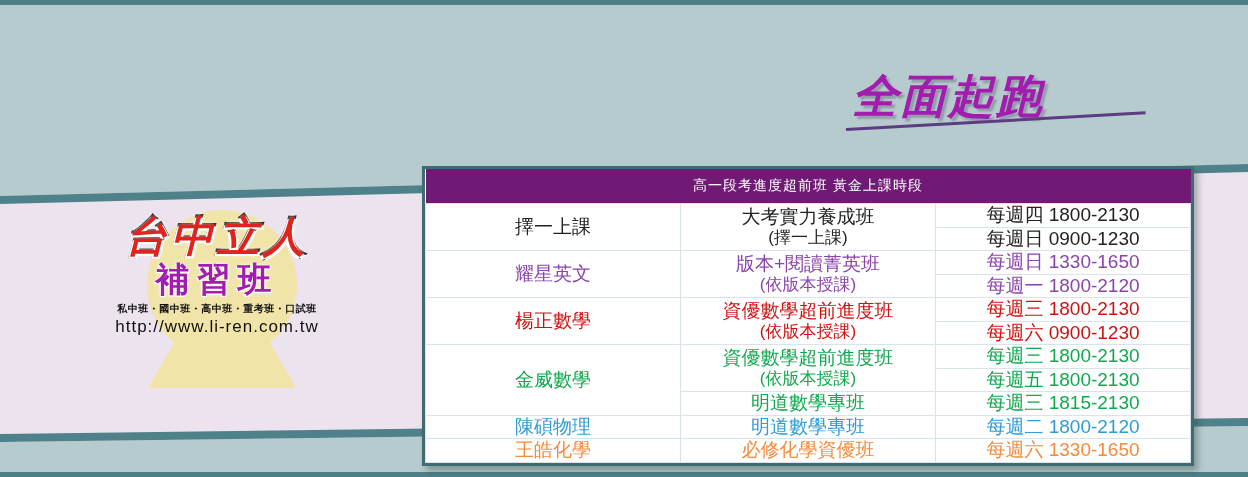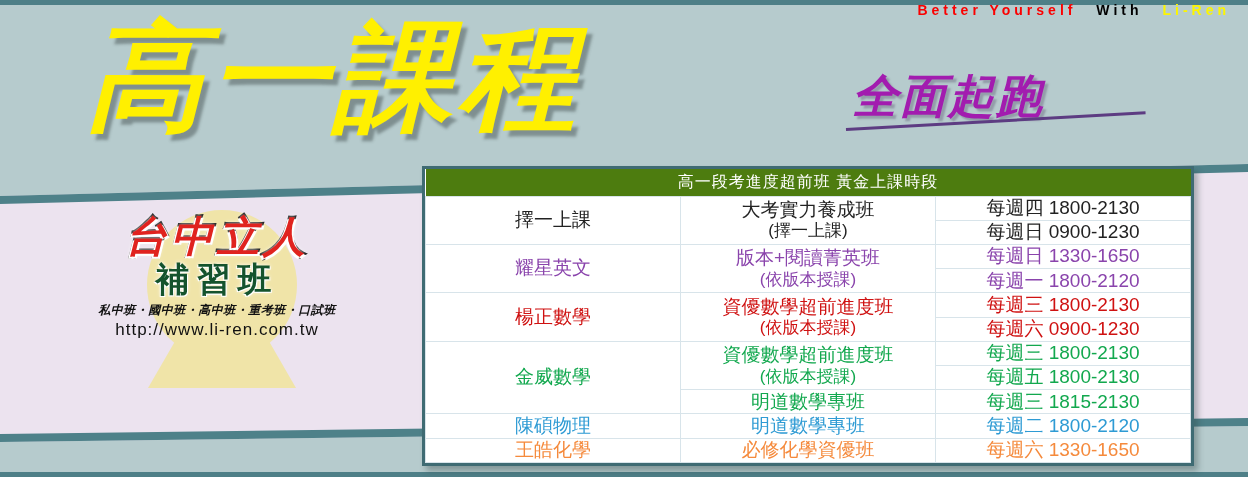--- a/index.html
+++ b/index.html
@@ -94,30 +94,29 @@
     font-size:42px; font-weight:bold; font-style:italic;
     color:#e0231f; letter-spacing:4px; line-height:1;
     -webkit-text-stroke:3px #111;
     paint-order:stroke fill;
     text-shadow: 0 0 5px #fff, 2px 2px 0 #fff, -2px 2px 0 #fff;
     white-space:nowrap;
   }
   .logo-sub{
     position:relative; z-index:2; margin-top:4px;
     font-family:"DejaVu Sans", sans-serif;
-    font-size:34px; font-weight:bold; color:#14532d;
+    font-size:34px; font-weight:bold; color:#a21caf;
     letter-spacing:7px; line-height:1;
     text-shadow: 0 0 4px #fff, 1px 1px 0 #fff, -1px 1px 0 #fff;
     white-space:nowrap;
   }
   .logo-tags{
     position:relative; z-index:2; margin-top:6px;
-    font-size:12px; font-weight:bold; color:#111; letter-spacing:.5px;
-    white-space:nowrap;
-    font-style:italic;
+    font-size:10px; font-weight:bold; color:#111; letter-spacing:.5px;
+    white-space:nowrap;
   }
   .logo-exp{
     position:relative; z-index:2; margin-top:18px;
     font-size:17px; font-weight:bold; color:#111; letter-spacing:3px;
     white-space:nowrap;
   }
   .logo-url{
     position:relative; z-index:2; margin-top:1px;
     font-size:17px; font-weight:normal; color:#111; letter-spacing:1px;
     white-space:nowrap;
@@ -128,23 +127,23 @@
     position:absolute; left:422px; top:166px; width:772px; height:300px;
     background:#ffffff;
     border:3px solid #3f6b73;
     box-shadow:4px 5px 6px rgba(40,60,60,.35);
     overflow:hidden;
   }
   table.sched-table{
     width:100%; height:100%; border-collapse:collapse; table-layout:fixed;
   }
   table.sched-table th{
-    background:#4d7c0f; color:#ffffff;
-    font-size:16px; font-weight:normal; letter-spacing:1px;
-    height:27px; padding:0; text-align:center;
+    background:#701a75; color:#ffffff;
+    font-size:14px; font-weight:normal; letter-spacing:1px;
+    height:27px; padding:8px; text-align:center;
   }
   table.sched-table td{
     border:1px solid #d8e4ea;
     text-align:center; padding:0 4px;
     font-size:19px; line-height:1.18;
     vertical-align:middle;
   }
   td.c-teacher{ width:126px; }
   td.c-course { width:276px; }
   td.c-time   { }
@@ -163,27 +162,21 @@
 
 <div id="poster">
 
   <div class="band-top-rule"></div>
   <div class="band-upper"></div>
   <div class="slab-lavender"></div>
   <div class="diag-top"></div>
   <div class="diag-bottom"></div>
   <div class="band-bottom-rule"></div>
 
-  <div class="tagline">
-    <span class="tag-red">Better Yourself</span>
-    <span class="tag-black">With</span>
-    <span class="tag-yellow">Li-Ren</span>
-  </div>
-
-  <div class="headline">高一課程</div>
+
   <div class="subhead">全面起跑</div>
   <div class="subhead-rule"></div>
 
   <div class="logo-wrap">
     <div class="logo-sun"></div>
     <div class="logo-tri"></div>
     <div class="logo-main">台中立人</div>
     <div class="logo-sub">補習班</div>
     <div class="logo-tags">私中班・國中班・高中班・重考班・口試班</div>
     <div class="logo-url">http://www.li-ren.com.tw</div>

